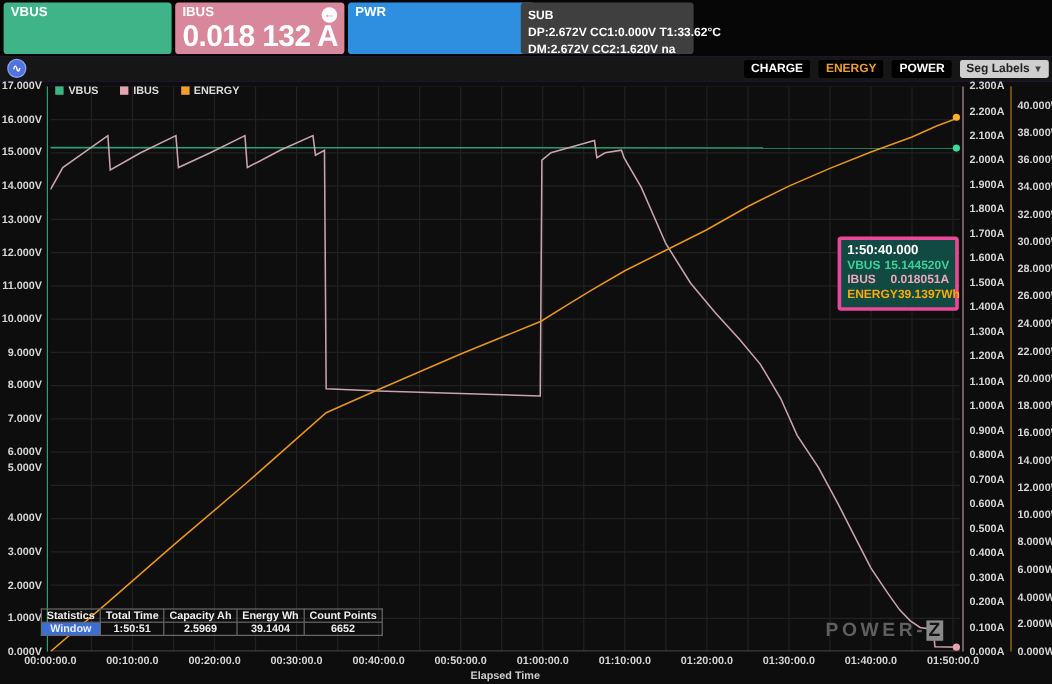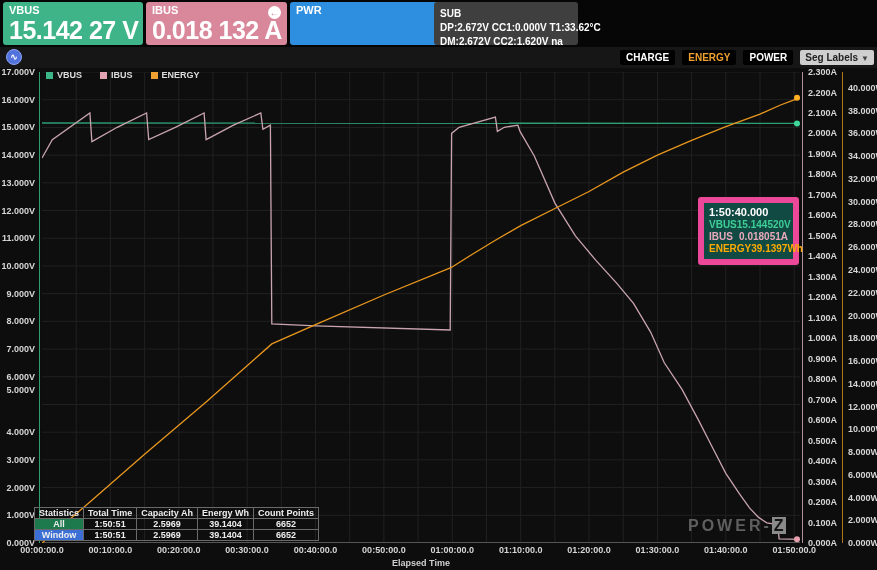--- a/index.html
+++ b/index.html
@@ -54,21 +54,21 @@
   .yaxis-left .ytick { right:4px; }
   .yaxis-cur .ytick, .yaxis-energy .ytick { left:5px; }
   .plot { position:absolute; left:42px; top:4px; width:758px; height:471px; }
   .plot svg { display:block; }
   .xlabels { position:absolute; left:42px; top:477px; width:758px; height:12px; }
   .xtick { position:absolute; top:0; transform:translateX(-50%); font-size:9px; font-weight:bold; color:#d6d6d6; white-space:nowrap; }
   .x-title { position:absolute; left:42px; top:490px; width:758px; text-align:center; font-size:9px; font-weight:bold; color:#cfcfcf; }
   
   .tooltip {
     position:absolute; left:698px; top:129px; width:101px;
-    background:rgba(17,77,71,0.93); border:6px solid #ec4899; border-radius:3px; padding:3px 5px 4px 5px;
+    background:rgba(17,77,71,0.93); border:3px solid #ec4899; border-radius:3px; padding:3px 5px 4px 5px;
   }
   .tooltip-time { font-size:11px; font-weight:bold; color:#fff; line-height:13px; }
   .tooltip-row { display:flex; justify-content:space-between; font-size:10px; font-weight:bold; line-height:12px; }
   
   .stats-table { position:absolute; left:34px; top:439px; border-collapse:collapse; font-size:9px; }
   .stats-table th, .stats-table td {
     border:1px solid #6a6a6a; padding:0 4px; height:11px; text-align:center; color:#eee; font-weight:bold; white-space:nowrap;
   }
   
   .watermark { position:absolute; left:688px; top:449px; font-size:16px; font-weight:bold; letter-spacing:3px; color:#5f5f5f; }
@@ -76,21 +76,20 @@
 </style>
 </head>
 <body>
 
 <div class="app">
 
   <div class="statbar">
     <div>
         <div class="stat-box" style="background: rgb(62, 180, 136); left: 3px; width: 140px;">
           <span class="stat-label">VBUS</span>
-          <span class="stat-value">15.142 27 V</span>
         </div>
         <div class="stat-box" style="background: rgb(217, 135, 155); left: 146px; width: 141px;">
           <span class="stat-label">IBUS</span>
           <span class="stat-icon">←</span>
           <span class="stat-value">0.018 132 A</span>
         </div>
         <div class="stat-box" style="background: rgb(46, 143, 224); left: 290px; width: 156px;">
           <span class="stat-label">PWR</span>
         </div>
       </div>
@@ -293,27 +292,20 @@
           <tr id="stats-head">
             <th>Statistics</th>
             <th>Total Time</th>
             <th>Capacity Ah</th>
             <th>Energy Wh</th>
             <th>Count Points</th>
           </tr>
         </thead>
       <tbody id="stats-body">
           <tr>
-            <td style="background: rgb(28, 122, 76);">All</td>
-            <td>1:50:51</td>
-            <td>2.5969</td>
-            <td>39.1404</td>
-            <td>6652</td>
-          </tr>
-          <tr>
             <td style="background: rgb(59, 111, 214);">Window</td>
             <td>1:50:51</td>
             <td>2.5969</td>
             <td>39.1404</td>
             <td>6652</td>
           </tr>
         </tbody>
     </table>
 
     <div class="watermark"><span id="wm-main">POWER-</span><span class="wz" id="wm-z">Z</span></div>

